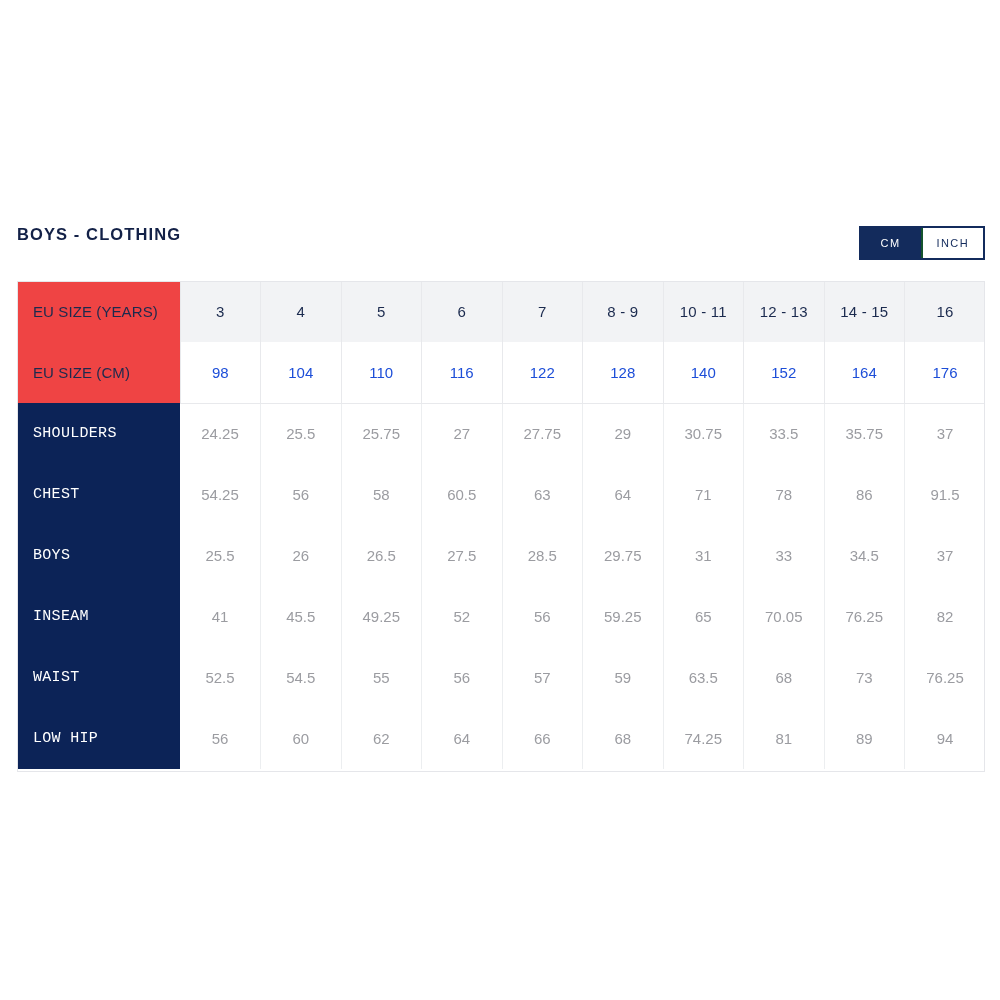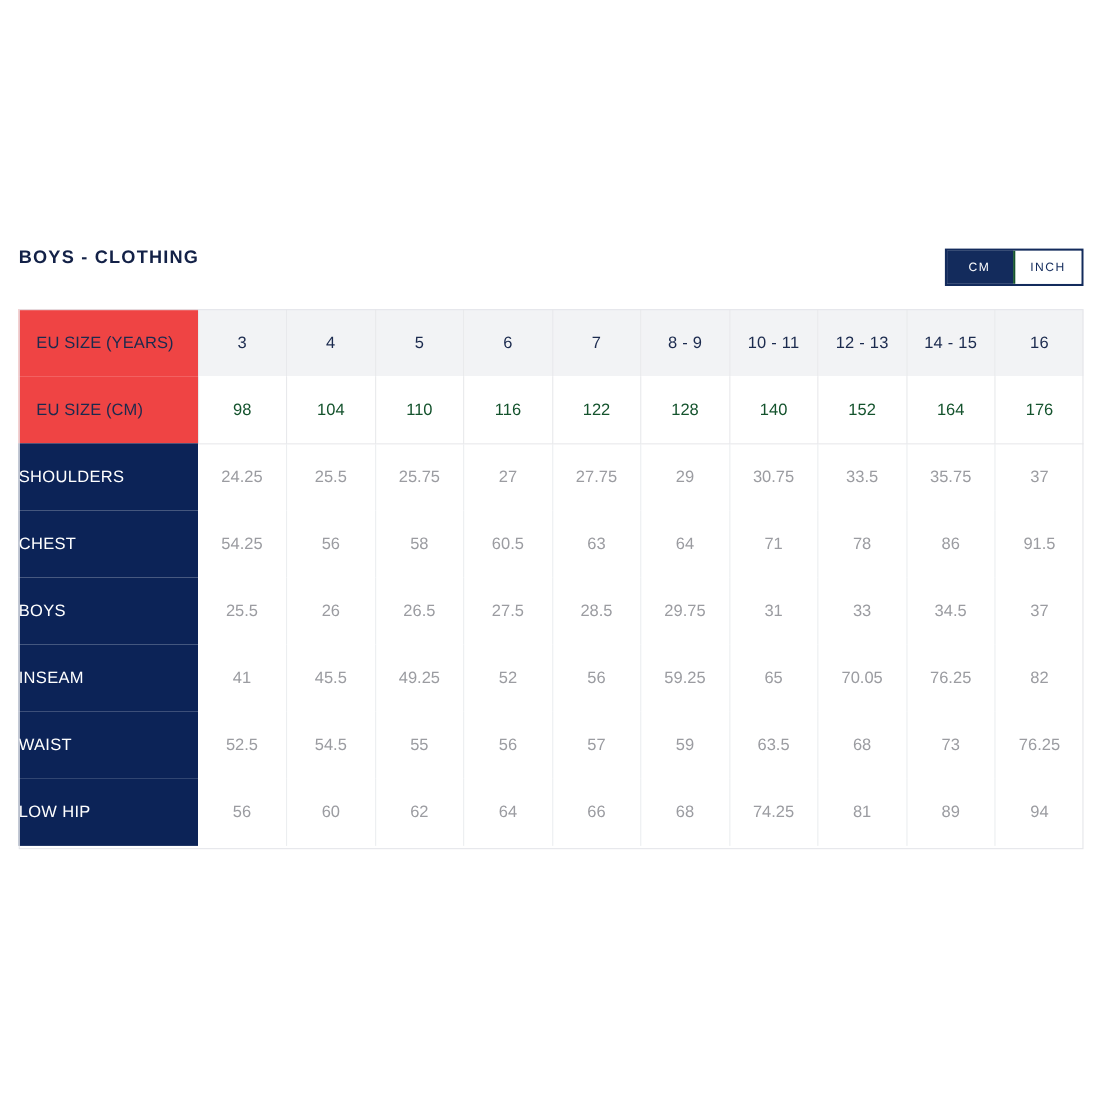--- a/index.html
+++ b/index.html
@@ -107,21 +107,21 @@
   tr.row-cm td:last-child { border-right: none; }
 
   tr.row-years td {
     background: #f2f3f5;
     color: #1b2a4e;
     font-size: 15px;
     letter-spacing: 0.2px;
   }
   tr.row-cm td {
     background: #ffffff;
-    color: #14532d;
+    color: #1d4ed8;
     font-size: 15px;
   }
 
   tr.row-years td.label-cell,
   tr.row-cm td.label-cell {
     background: #ef4444;
     color: #1b2a4e;
     text-align: left;
     padding-left: 16px;
     font-size: 15px;
@@ -139,23 +139,25 @@
     color: #9b9ca1;
     font-size: 15px;
     border-right: 1px solid #eceef0;
   }
   tr.row-data td:last-child { border-right: none; }
 
   tr.row-data td.label-cell {
     background: #0c2357;
     color: #ffffff;
     text-align: left;
+    padding-left: 16px;
     font-size: 15px;
     letter-spacing: 0.3px;
     border-right: none;
+    font-family: Liberation Mono, monospace;
   }
 
   
   .table-frame {
     position: absolute;
     left: 17px;
     top: 281px;
     width: 968px;
     height: 491px;
     border: 1px solid #e5e6ea;

